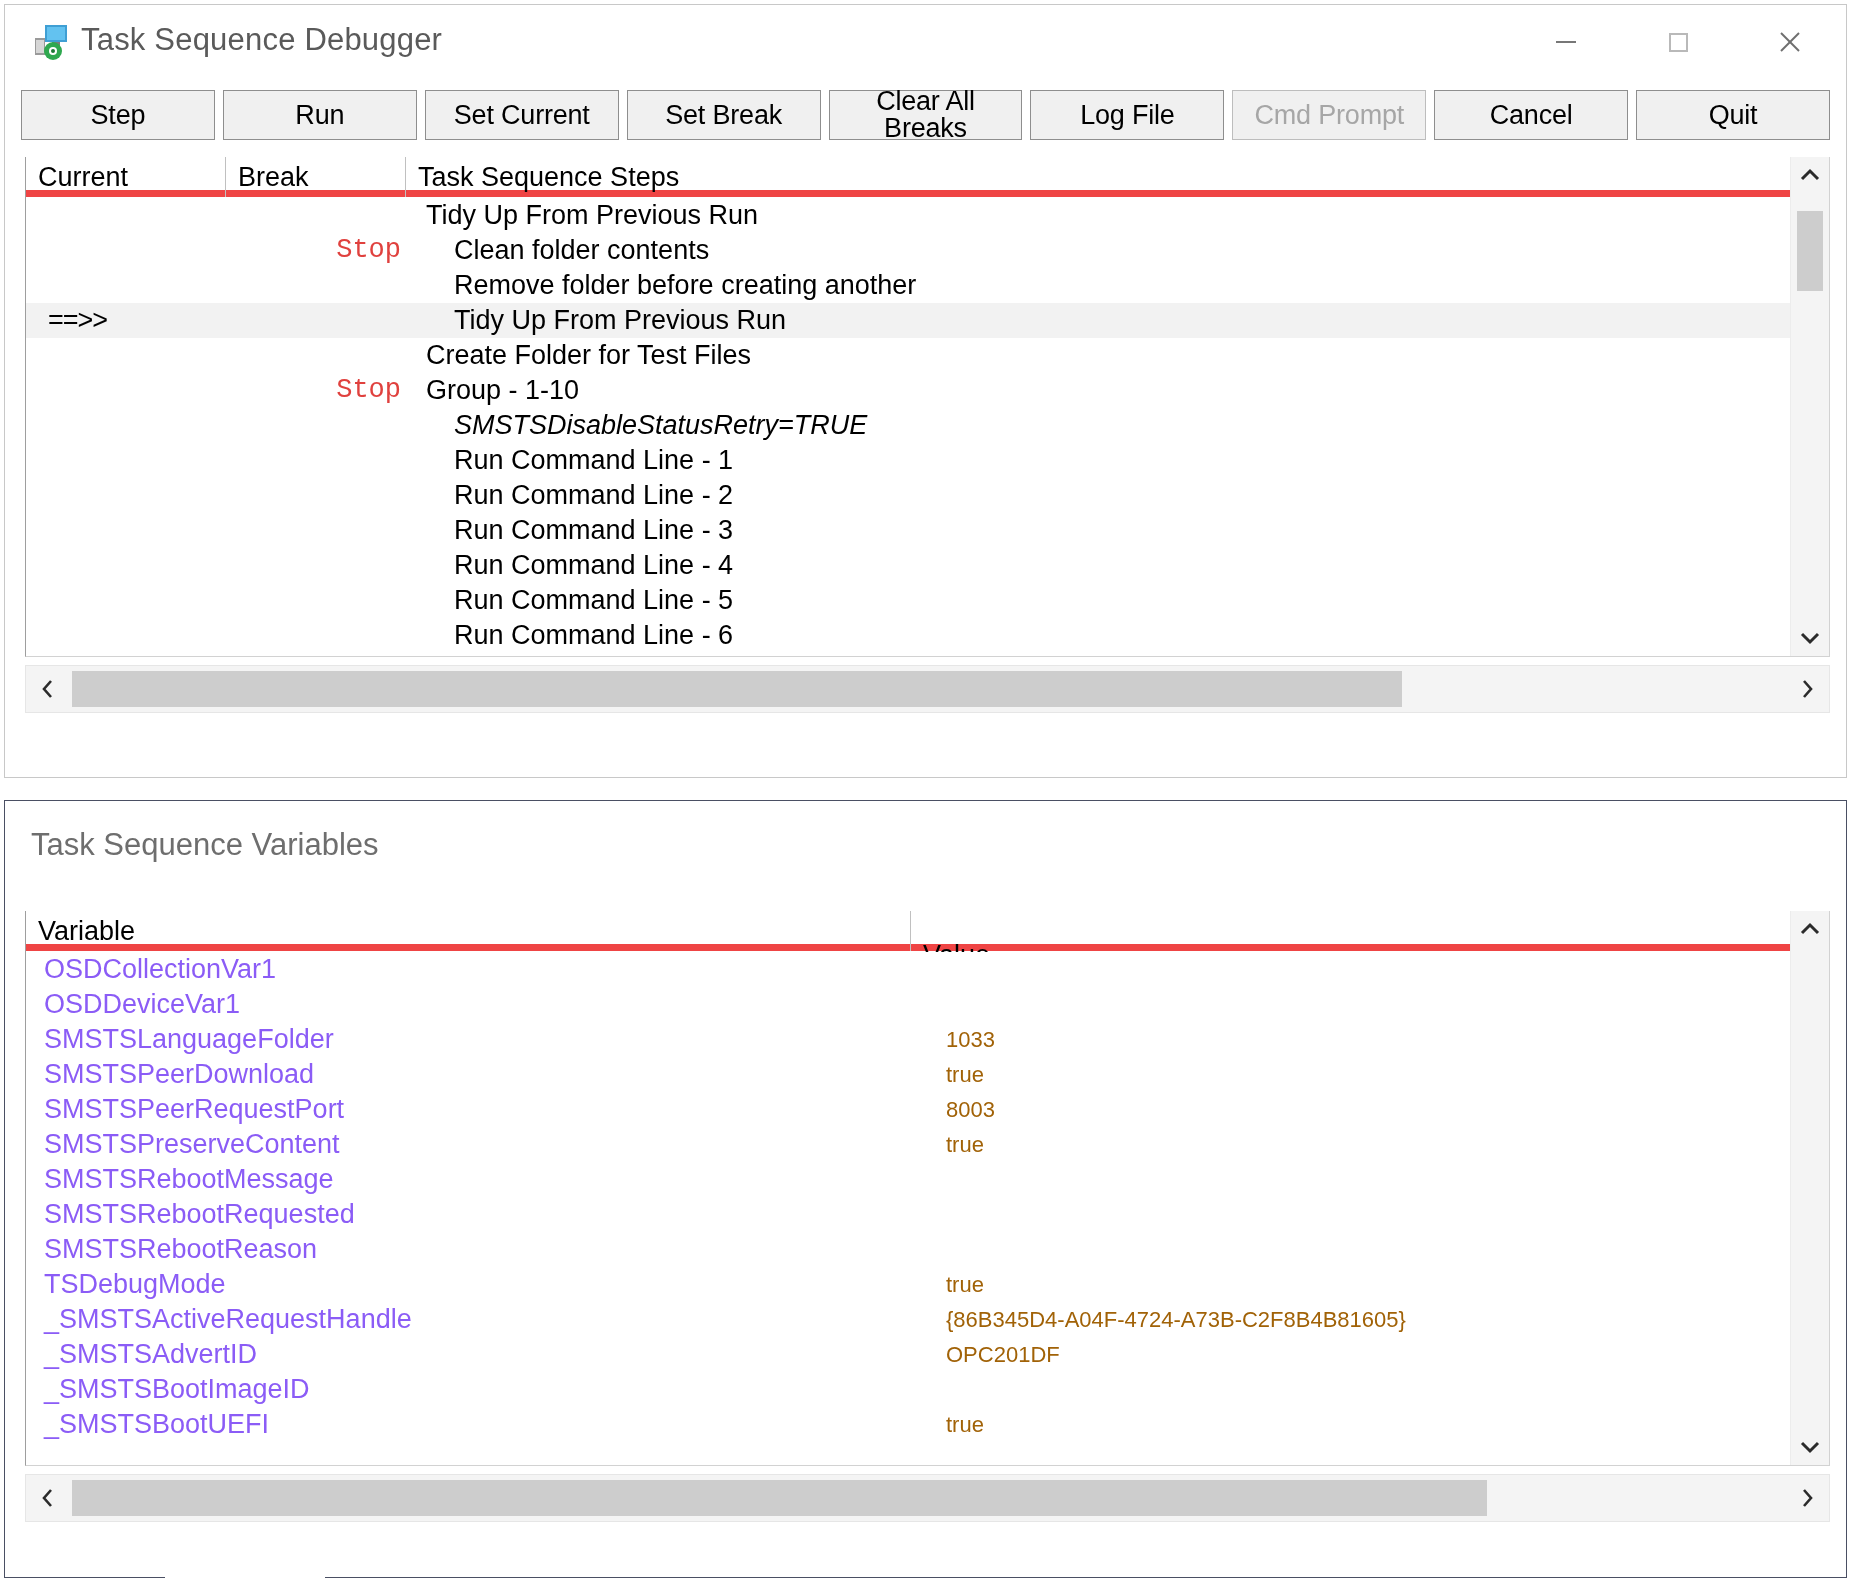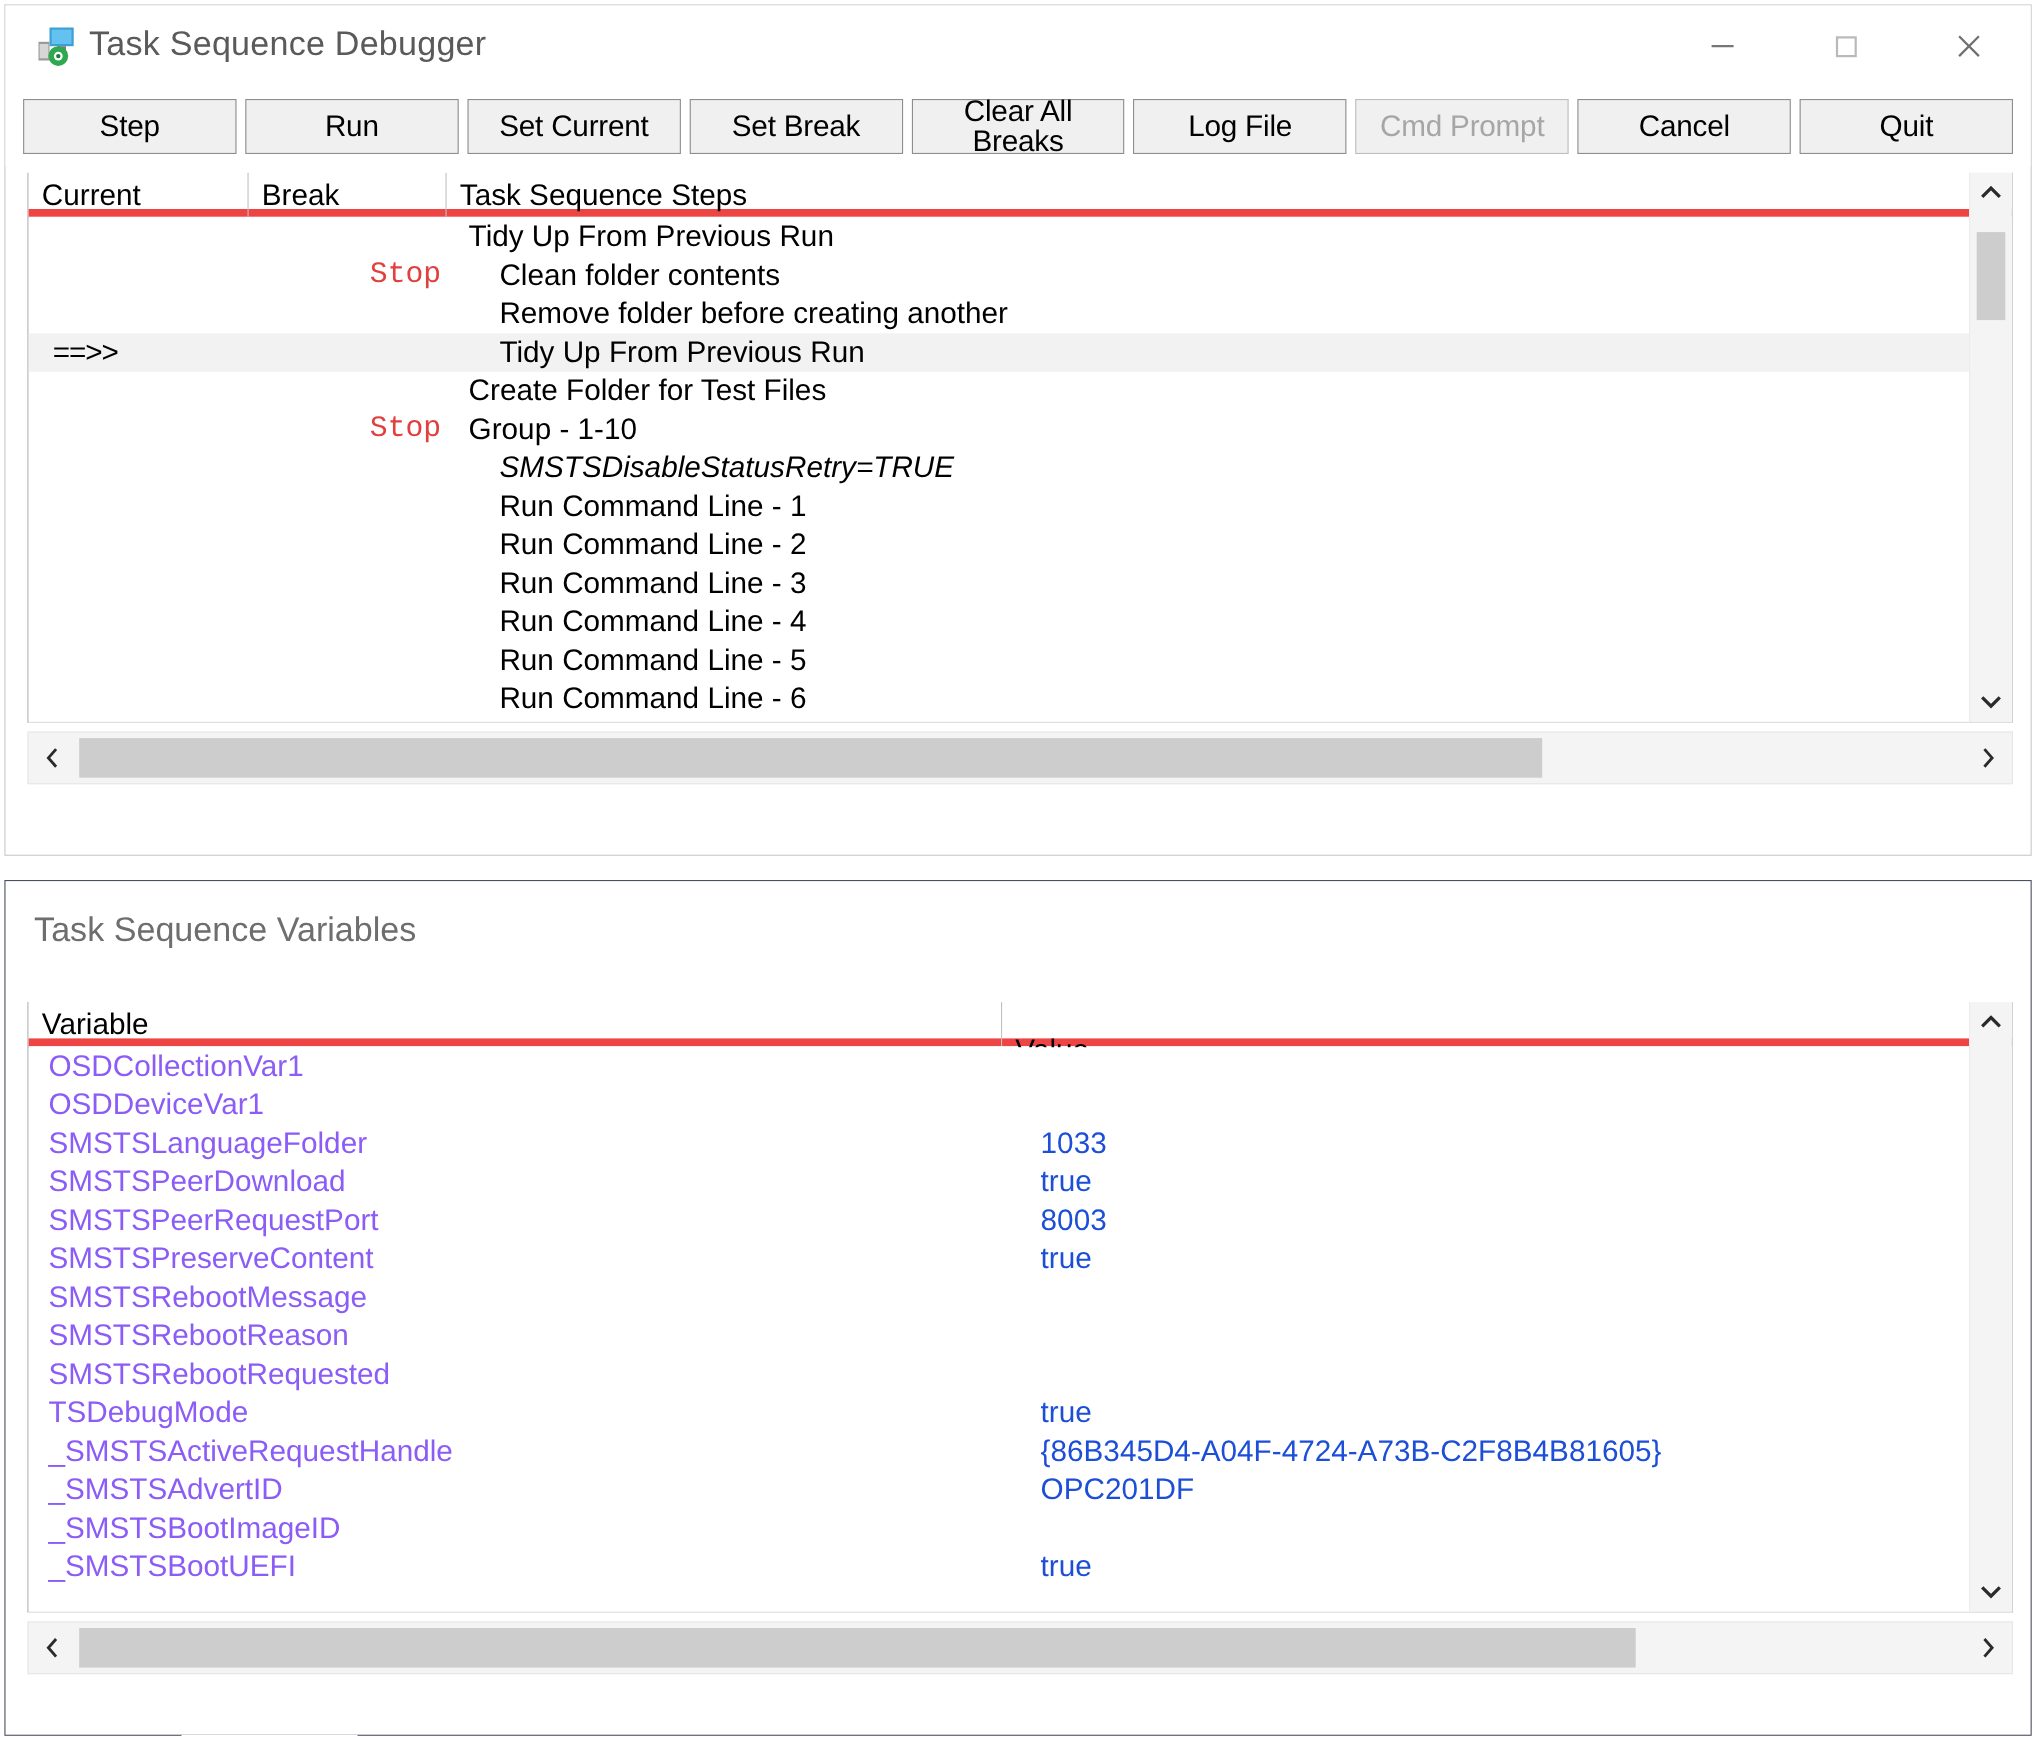--- a/index.html
+++ b/index.html
@@ -280,22 +280,22 @@
     position: absolute;
     left: 18px;
     top: 0;
     font-size: 27px;
     color: #8b5cf6;
   }
   .cell-val {
     position: absolute;
     left: 920px;
     top: 0;
-    font-size: 27px;
-    color: #1d4ed8;
+    font-size: 22px;
+    color: #a16207;
   }
   .bottom-strip {
     position: absolute;
     left: 160px;
     bottom: -6px;
     width: 160px;
     height: 6px;
     background: #ffffff;
   }
 </style>
@@ -498,25 +498,25 @@
         </div>
         <div class="var-row">
           <span class="cell-var">SMSTSPreserveContent</span>
           <span class="cell-val">true</span>
         </div>
         <div class="var-row">
           <span class="cell-var">SMSTSRebootMessage</span>
           <span class="cell-val"></span>
         </div>
         <div class="var-row">
+          <span class="cell-var">SMSTSRebootRequested</span>
+          <span class="cell-val"></span>
+        </div>
+        <div class="var-row">
           <span class="cell-var">SMSTSRebootReason</span>
-          <span class="cell-val"></span>
-        </div>
-        <div class="var-row">
-          <span class="cell-var">SMSTSRebootRequested</span>
           <span class="cell-val"></span>
         </div>
         <div class="var-row">
           <span class="cell-var">TSDebugMode</span>
           <span class="cell-val">true</span>
         </div>
         <div class="var-row">
           <span class="cell-var">_SMSTSActiveRequestHandle</span>
           <span class="cell-val">{86B345D4-A04F-4724-A73B-C2F8B4B81605}</span>
         </div>

